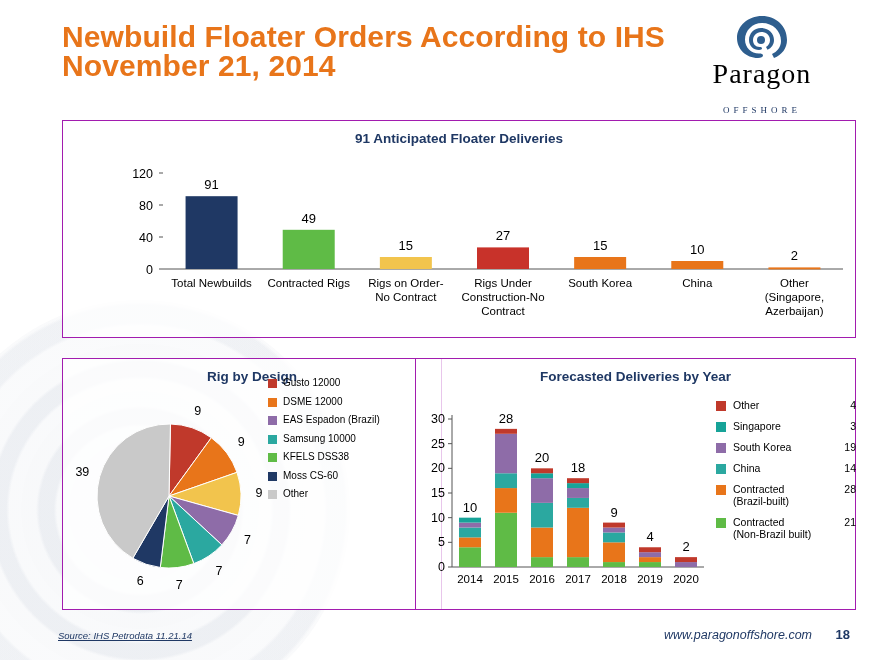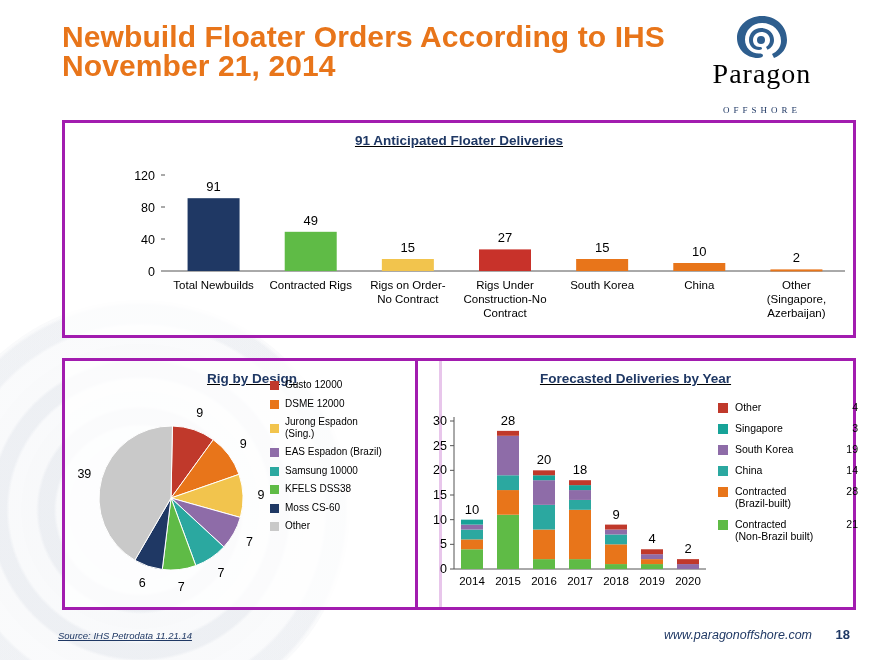--- a/index.html
+++ b/index.html
@@ -34,22 +34,22 @@
   .logo .brand{
     color:#000000;font-size:28px;font-weight:normal;letter-spacing:1px;
     margin-top:-2px;font-family:"Liberation Serif", serif;
   }
   .logo .sub{
     color:#1F3864;font-size:9px;letter-spacing:4px;margin-top:15px;
     font-family:"Liberation Serif", serif;
   }
 
   .panel{
-    position:absolute;border:3px solid #a21caf;background:rgba(255,255,255,0.75);
-    box-sizing:border-box;z-index:2;text-decoration:underline;
+    position:absolute;border:1px solid #a21caf;background:rgba(255,255,255,0.75);
+    box-sizing:border-box;z-index:2;
   }
   #panel-top{left:62px;top:120px;width:794px;height:218px;}
   #panel-pie{left:62px;top:358px;width:380px;height:252px;}
   #panel-year{left:415px;top:358px;width:441px;height:252px;}
 
   .chart-title{
     text-align:center;color:#1F3864;font-size:13.5px;font-weight:bold;line-height:16px;
     margin-top:10px;
   }
   .chart-title .sub{display:block;}
@@ -175,24 +175,20 @@
       <text x="13.341628589706062" y="84.70336104487802" class="pie-num" text-anchor="middle">39</text>
     </svg>
   <div class="legend" id="pie-legend">
       <div class="legend-row">
         <span class="legend-sw" style="background: rgb(192, 57, 43);"></span>
         <span class="legend-tx">Gusto 12000</span>
       </div>
       <div class="legend-row">
         <span class="legend-sw" style="background: rgb(232, 117, 26);"></span>
         <span class="legend-tx">DSME 12000</span>
-      </div>
-      <div class="legend-row">
-        <span class="legend-sw" style="background: rgb(242, 196, 77);"></span>
-        <span class="legend-tx">Jurong Espadon<br>(Sing.)</span>
       </div>
       <div class="legend-row">
         <span class="legend-sw" style="background: rgb(142, 108, 168);"></span>
         <span class="legend-tx">EAS Espadon (Brazil)</span>
       </div>
       <div class="legend-row">
         <span class="legend-sw" style="background: rgb(43, 168, 160);"></span>
         <span class="legend-tx">Samsung 10000</span>
       </div>
       <div class="legend-row">

